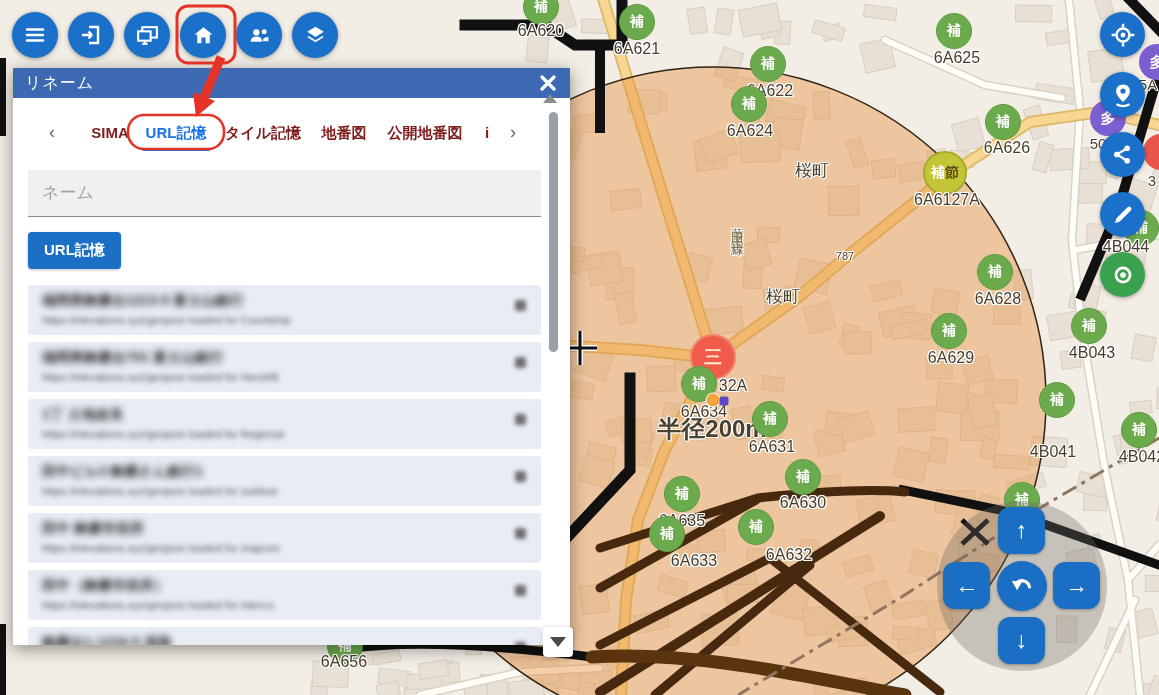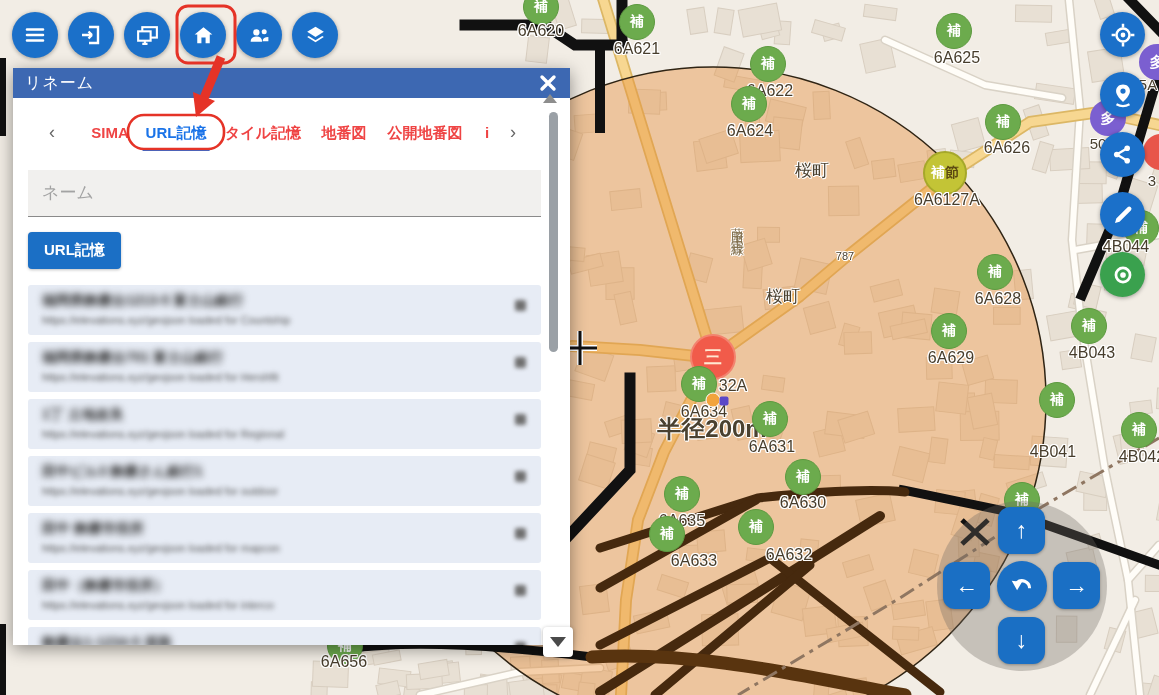--- a/index.html
+++ b/index.html
@@ -33,21 +33,21 @@
      display:flex;align-items:center;justify-content:center;box-shadow:0 1px 4px rgba(0,0,0,.35);cursor:pointer;}
 
   
   #dialog{position:absolute;left:13px;top:68px;width:557px;height:577px;background:#fff;
      box-shadow:0 4px 16px rgba(0,0,0,.42);overflow:hidden;z-index:40;}
   .dlg-head{height:30px;background:#3d68b2;color:#fff;display:flex;align-items:center;
      padding:0 12px;font-size:16px;letter-spacing:1px;}
   .dlg-close{margin-left:auto;cursor:pointer;display:flex;align-items:center;}
   .tabbar{position:absolute;left:0;top:38px;width:540px;height:52px;}
   .tab{position:absolute;top:18px;transform:translateX(-50%);font-size:15px;font-weight:bold;
-       color:#ef4444;white-space:nowrap;cursor:pointer;}
+       color:#7f1d1d;white-space:nowrap;cursor:pointer;}
   .tab.active{color:#1a73e8;}
   .tab.active::after{content:"";position:absolute;left:-3px;right:-3px;bottom:-8px;height:3px;background:#1a73e8;}
   .tab-chev{position:absolute;top:16px;font-size:18px;color:#666;cursor:pointer;}
   .dlg-input{position:absolute;left:15px;top:102px;width:513px;height:47px;background:#f1f0ee;
      border:none;border-bottom:1px solid #8a8a8a;font-size:17px;padding:0 14px;box-sizing:border-box;
      font-family:"Liberation Sans",sans-serif;}
   .dlg-input::placeholder{color:#a3a3a3;}
   .act-btn{position:absolute;top:164px;height:37px;background:#1b6fc5;color:#fff;border:none;
      border-radius:4px;font-size:15px;font-weight:bold;cursor:pointer;padding:0 16px;
      box-shadow:0 1px 3px rgba(0,0,0,.25);font-family:"Liberation Sans",sans-serif;}

